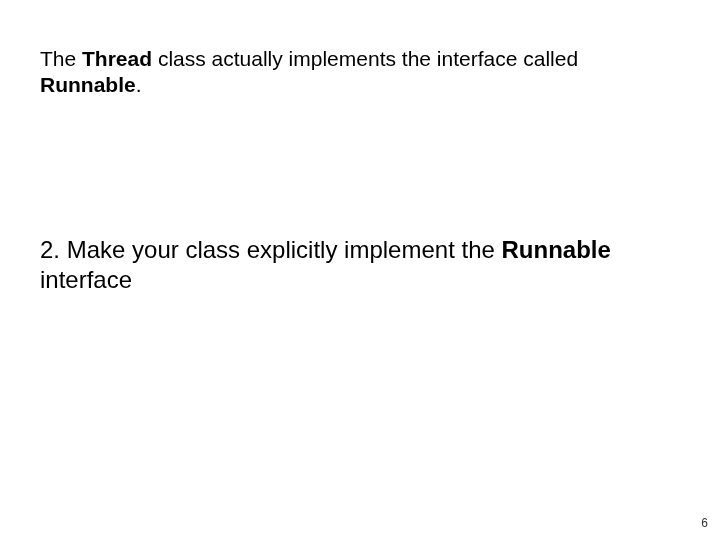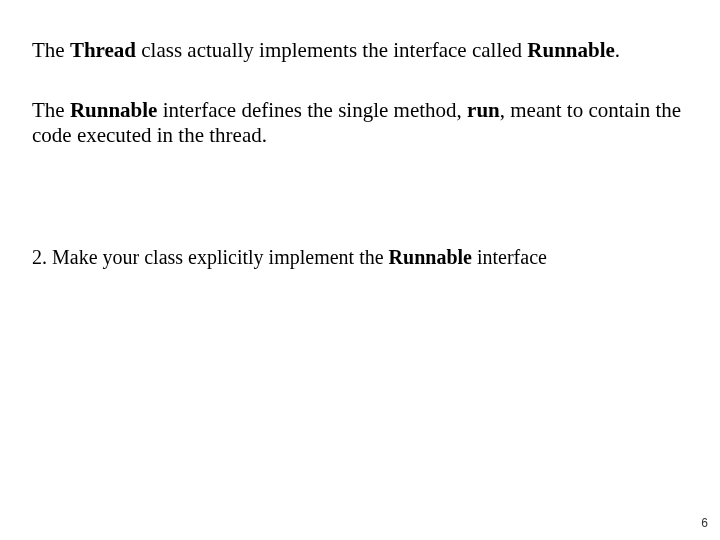--- a/index.html
+++ b/index.html
@@ -15,29 +15,28 @@
   .slide {
     position: relative;
     width: 720px;
     height: 540px;
     box-sizing: border-box;
     padding: 34px 28px 0 28px;
   }
   .para {
     font-size: 21px;
     line-height: 1.22;
-    margin: 4px;
-    font-family: Liberation Serif, serif;
+    margin: 12px;
   }
   .gap-sm { height: 26px; }
   .gap-md { height: 38px; }
   .gap-lg { height: 50px; }
   .b { font-weight: bold; }
   .p4 {
-    font-size: 20px;
+    font-size: 24px;
     line-height: 1.25;
   }
   .page-num {
     position: absolute;
     right: 12px;
     bottom: 10px;
     font-size: 12px;
     color: #333333;
   }
 </style>
@@ -45,23 +44,20 @@
 <body>
 
 <div class="slide">
 
   <p class="para">
     <span>The </span><span class="b">Thread</span><span> class actually implements the interface called </span><span class="b">Runnable</span><span>.</span>
   </p>
 
   <div class="gap-sm"></div>
 
-  <p class="para">
-    <span>The </span><span class="b">Runnable</span><span> interface defines the single method, </span><span class="b">run</span><span>, meant to contain the code executed in the thread.</span>
-  </p>
 
   <div class="gap-md"></div>
 
 
   <div class="gap-lg"></div>
 
   <p class="para p4">
     <span>2. Make your class explicitly implement the </span><span class="b">Runnable</span><span> interface</span>
   </p>
 

